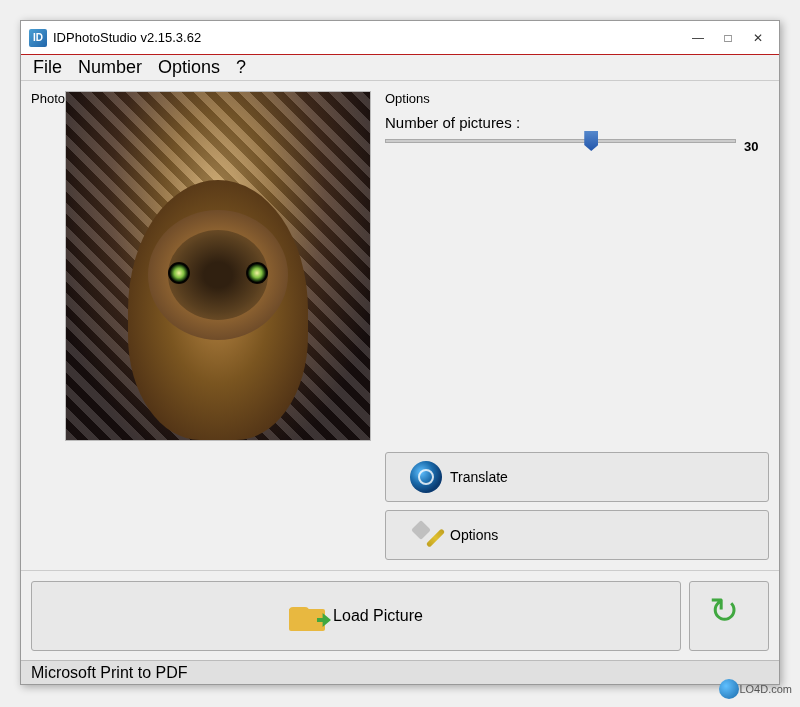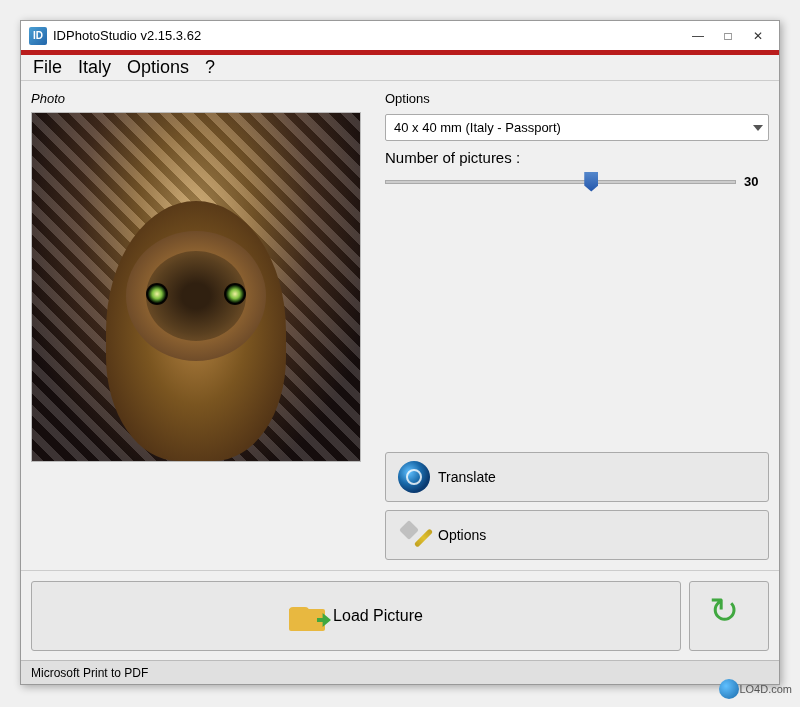--- a/index.html
+++ b/index.html
@@ -21,21 +21,21 @@
       margin: 20px auto;
       display: flex;
       flex-direction: column;
     }
 
     .title-bar {
       background: #fff;
       display: flex;
       align-items: center;
       padding: 6px 8px;
-      border-bottom: 5px solid #b91c1c;
+      border-bottom: 1px solid #b91c1c;
       height: 34px;
     }
 
     .title-bar-icon {
       width: 18px;
       height: 18px;
       background: linear-gradient(135deg, #4a9fd4, #2266aa);
       border-radius: 2px;
       margin-right: 6px;
       display: flex;
@@ -89,24 +89,23 @@
 
     .main-content {
       display: flex;
       flex: 1;
       padding: 10px;
       gap: 14px;
     }
 
     .left-panel {
       display: flex;
-      flex-direction: column;
+      flex-direction: row;
       width: 340px;
       flex-shrink: 0;
-      font-style: italic;
     }
 
     .photo-label {
       font-size: 13px;
       font-weight: normal;
       margin-bottom: 6px;
       color: #000;
     }
 
     .photo-container {
@@ -231,21 +230,20 @@
       pointer-events: none;
     }
 
     .num-pictures-label {
       font-size: 15px;
       color: #000;
     }
 
     .slider-container {
       display: flex;
-      align-items: center;
       gap: 8px;
     }
 
     .slider {
       flex: 1;
       -webkit-appearance: none;
       height: 4px;
       background: #ccc;
       border: 1px solid #aaa;
       outline: none;
@@ -273,21 +271,21 @@
     .action-buttons {
       display: flex;
       flex-direction: column;
       gap: 8px;
     }
 
     .action-btn {
       display: flex;
       align-items: center;
       gap: 8px;
-      padding: 8px 12px;
+      padding: 8px 24px;
       background: #e8e8e8;
       border: 1px solid #aaa;
       border-radius: 3px;
       cursor: pointer;
       font-size: 14px;
       color: #000;
       width: 100%;
     }
 
     .translate-icon {
@@ -472,21 +470,21 @@
       width: 18px;
       height: 10px;
       background: white;
       border: 1px solid #aaa;
     }
 
     .status-bar {
       background: #e0e0e0;
       padding: 3px 10px;
       border-top: 1px solid #bbb;
-      font-size: 12px;
+      font-size: 16px;
       color: #000;
       height: 24px;
       display: flex;
       align-items: center;
     }
 
     .lo4d-watermark {
       position: fixed;
       bottom: 8px;
       right: 8px;
@@ -515,21 +513,21 @@
     <span class="title-text">IDPhotoStudio v2.15.3.62</span>
     <div class="window-controls">
       <button class="win-btn">—</button>
       <button class="win-btn">□</button>
       <button class="win-btn close">✕</button>
     </div>
   </div>
 
   <div class="menu-bar">
     <span class="menu-item">File</span>
-    <span class="menu-item">Italy</span>
+    <span class="menu-item">Number</span>
     <span class="menu-item">Options</span>
     <span class="menu-item">?</span>
   </div>
 
   <div class="main-content">
 
     <div class="left-panel">
       <span class="photo-label">Photo</span>
       <div class="photo-container">
         <div class="cat-photo">
@@ -541,26 +539,20 @@
               <div class="eye-right"></div>
             </div>
           </div>
         </div>
       </div>
     </div>
 
     <div class="right-panel">
       <div class="options-section">
         <span class="options-label">Options</span>
-        <div class="dropdown-container">
-          <select class="dropdown-select">
-            <option>40 x 40 mm (Italy - Passport)</option>
-          </select>
-          <div class="dropdown-arrow"></div>
-        </div>
         <span class="num-pictures-label">Number of pictures :</span>
         <div class="slider-container">
           <input type="range" class="slider" min="1" max="50" value="30" style="">
           <span class="slider-value">30</span>
         </div>
       </div>
 
       <div class="spacer"></div>
 
       <div class="action-buttons">

